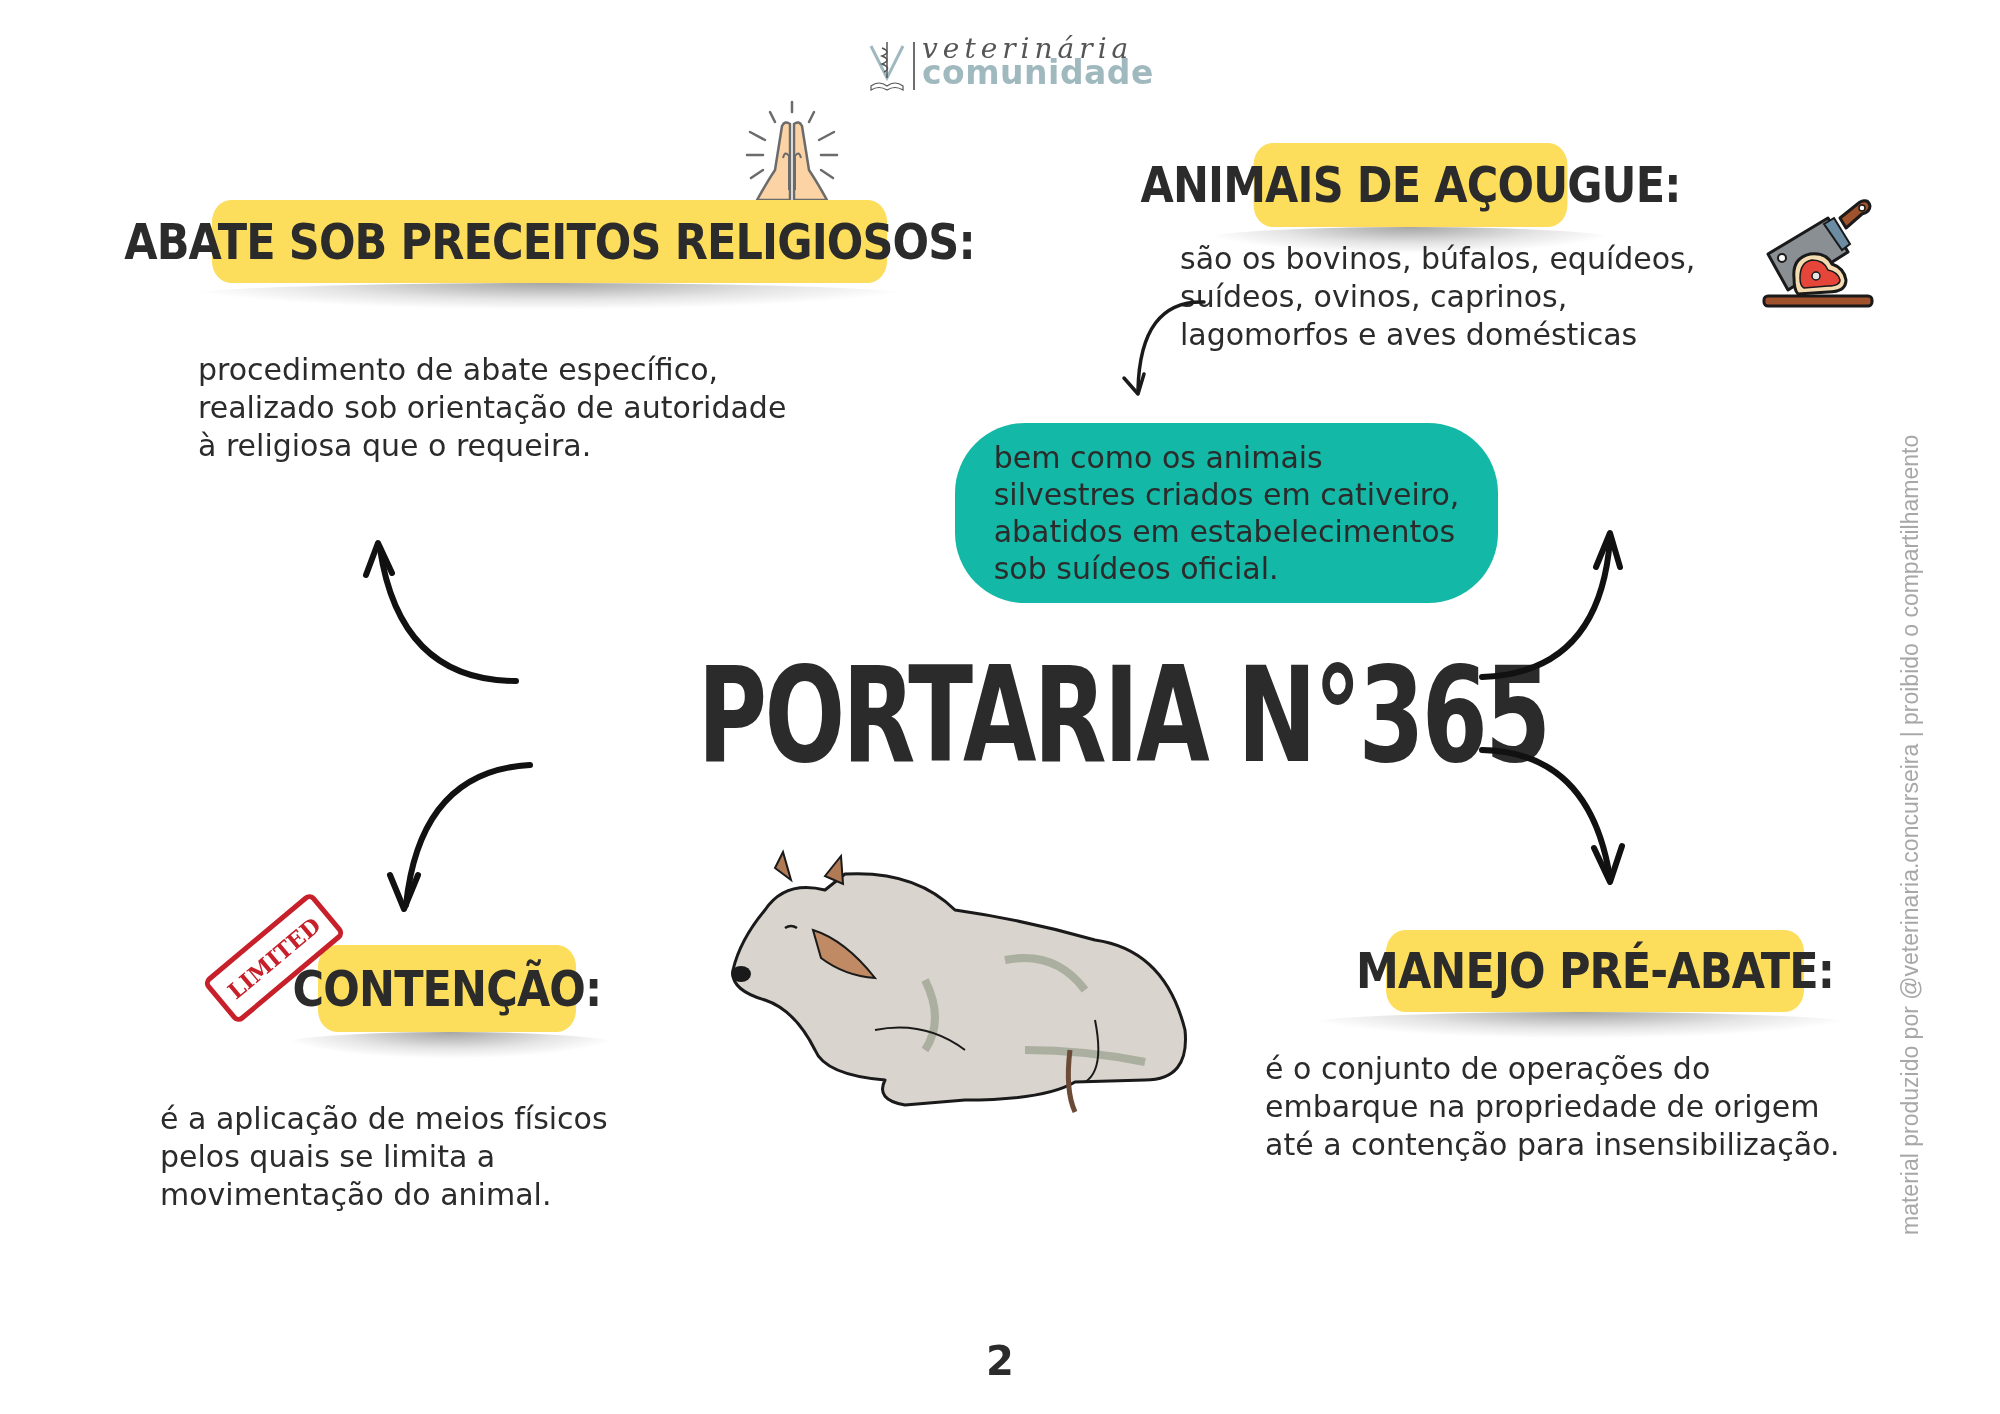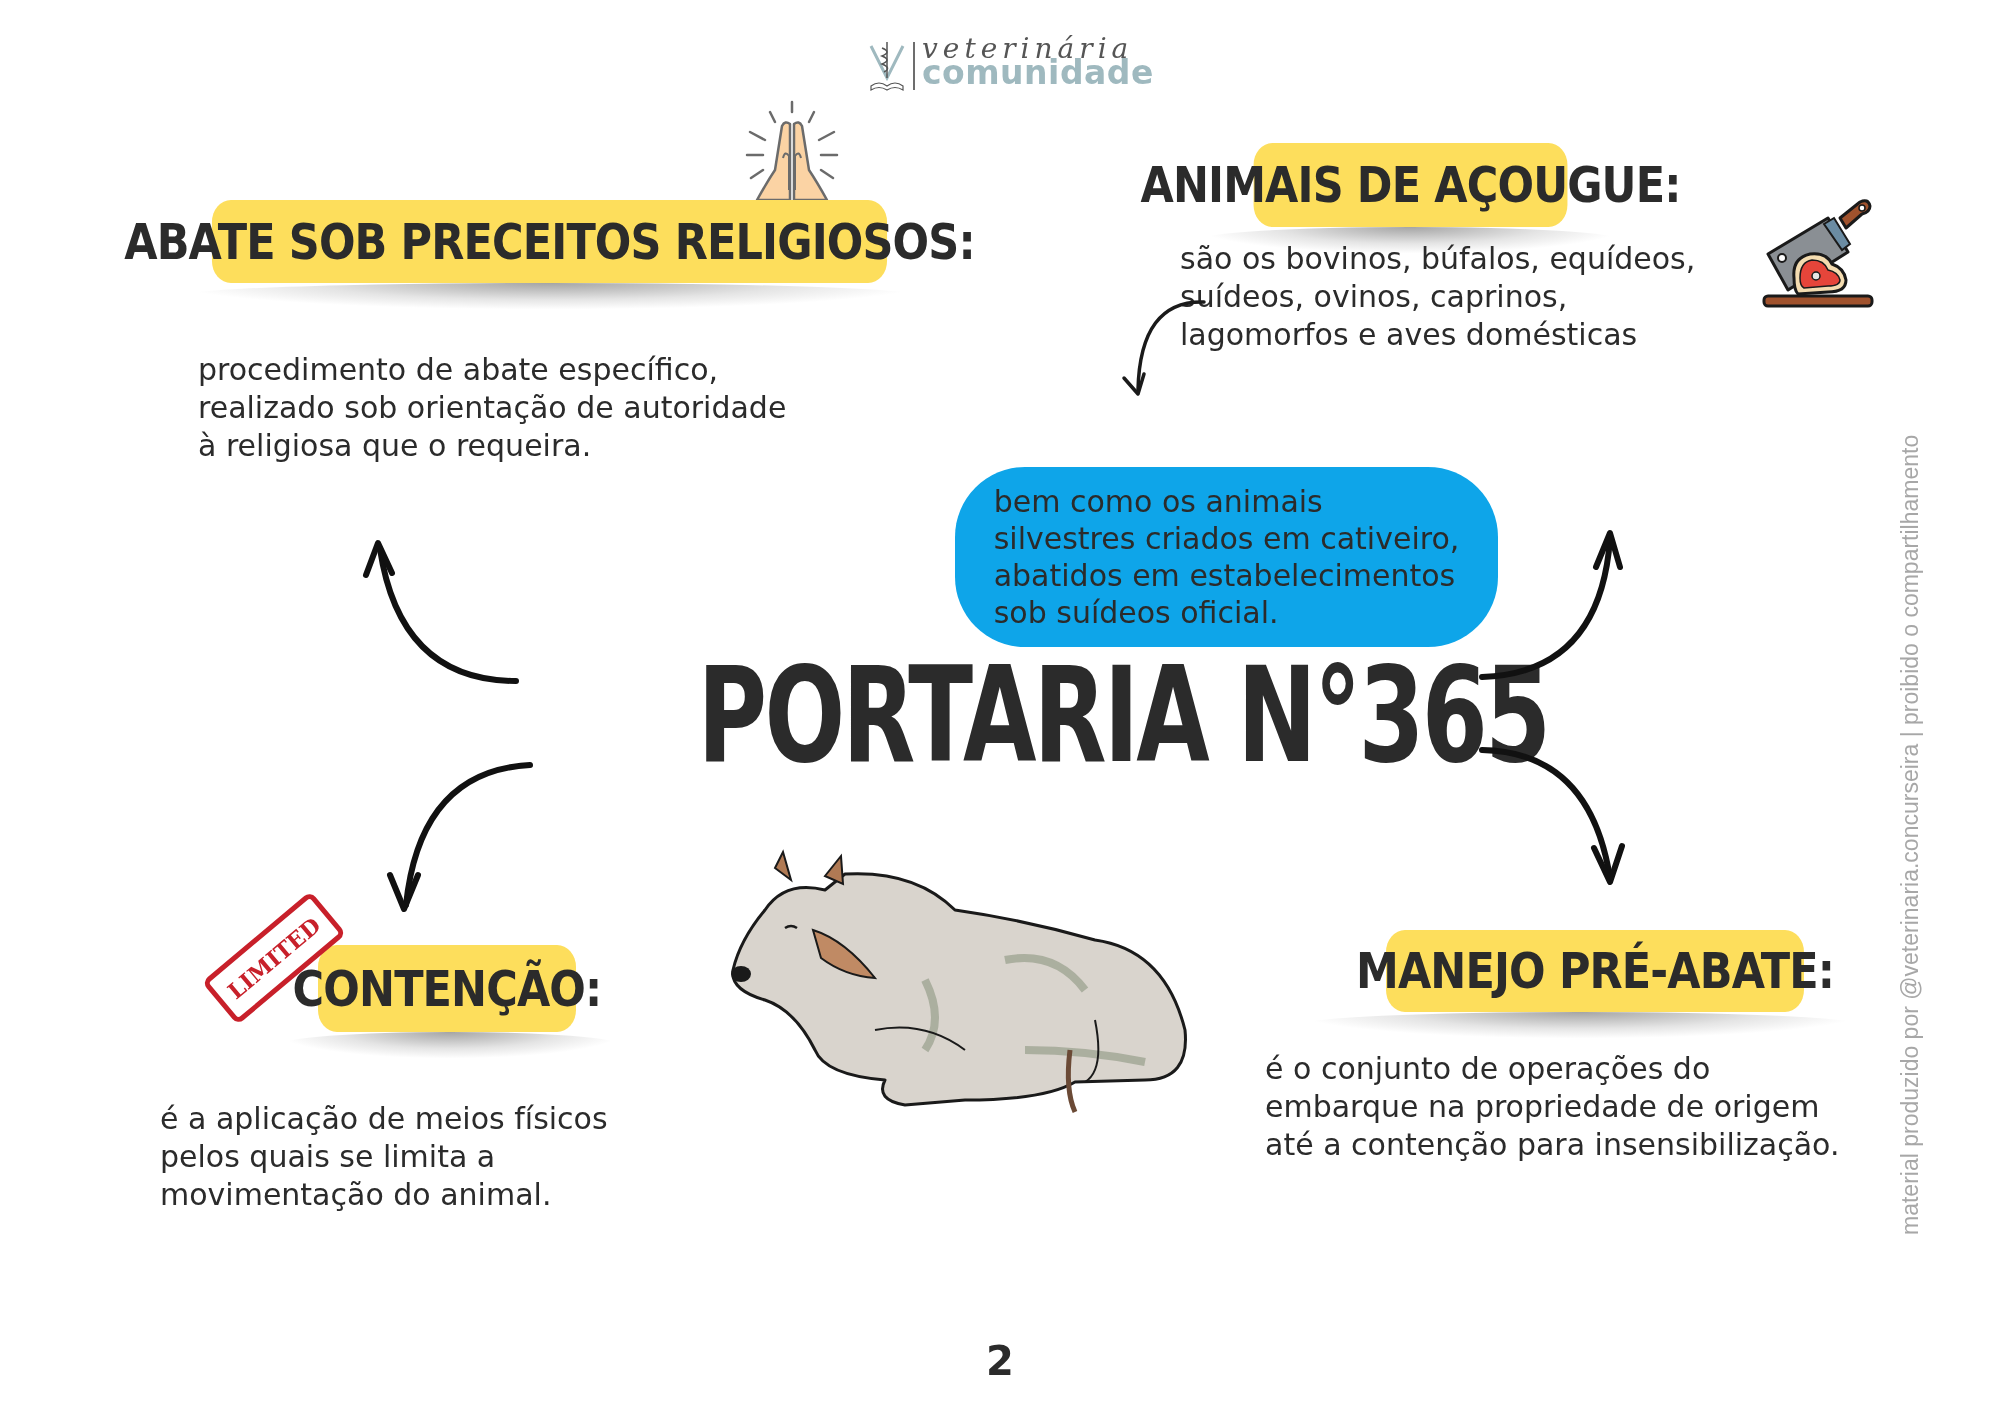--- a/index.html
+++ b/index.html
@@ -20,22 +20,22 @@
   .pill { background: #fdde5c; border-radius: 22px; display: flex; align-items: center; justify-content: center;
           font-family: "DejaVu Sans", sans-serif; font-weight: bold; color: #2b2b2b; letter-spacing: -1px;
           transform: scaleX(0.86); transform-origin: center; }
   .pill-text { white-space: nowrap; }
   .shadow { height: 26px; border-radius: 50%;
             background: radial-gradient(ellipse at 50% 0%, rgba(90,90,90,0.55) 0%, rgba(150,150,150,0.25) 45%, rgba(255,255,255,0) 72%); }
 
   .body-text { text-align: left; font-family: "DejaVu Sans", sans-serif; font-size: 30px; line-height: 38px; color: #2b2b2b; }
 
   
-  .green { left: 955px; top: 423px; width: 543px; height: 180px; background: #0ea5e9; border-radius: 70px;
-           display: flex; align-items: center; justify-content: center; margin-top: 44px; }
+  .green { left: 955px; top: 423px; width: 543px; height: 180px; background: #14b8a6; border-radius: 70px;
+           display: flex; align-items: center; justify-content: center; }
   .green .body-text { font-size: 30px; line-height: 37px; }
 
   .title { left: 580px; top: 640px; width: 840px; text-align: center; font-family: "DejaVu Sans", sans-serif;
            font-weight: bold; font-size: 132px; color: #2b2b2b; letter-spacing: -4px;
            transform: scaleX(0.72); transform-origin: center; white-space: nowrap; line-height: 150px; }
 
   .side-text { left: 1897px; top: 1235px; transform: rotate(-90deg); transform-origin: left top;
                font-family: "Liberation Sans", sans-serif; font-size: 23px; color: #a7a7a7; white-space: nowrap; }
 
   .page-num { left: 975px; top: 1338px; width: 50px; text-align: center; font-family: "DejaVu Sans", sans-serif;

